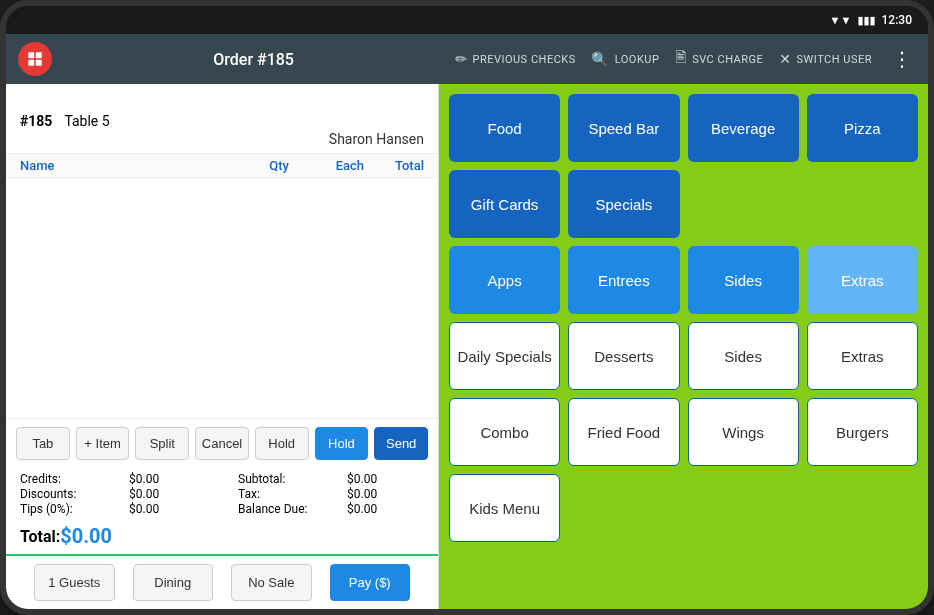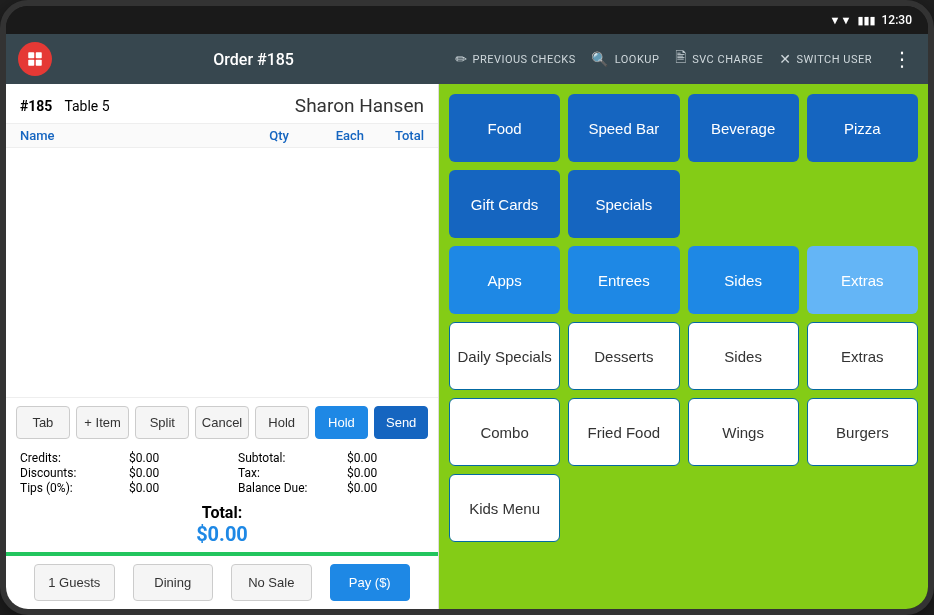--- a/index.html
+++ b/index.html
@@ -127,22 +127,23 @@
     }
     .order-num {
       font-weight: 700;
       font-size: 14px;
     }
     .table-name {
       font-size: 14px;
       margin-left: 8px;
     }
     .server-name {
-      font-size: 19px;
+      font-size: 14px;
       color: #333;
+      margin-top: 37px;
     }
     .order-header-info {
       display: flex;
       align-items: center;
       gap: 4px;
     }
     .column-headers {
       display: flex;
       padding: 4px 14px;
       border-bottom: 1px solid #eee;
@@ -182,21 +183,21 @@
     .action-btn.send-blue {
       background: #1565c0;
       color: white;
       border-color: #1565c0;
     }
     
     .bottom-nav {
       display: flex;
       gap: 18px;
       padding: 8px 28px;
-      border-top: 4px solid #22c55e;
+      border-top: 2px solid #22c55e;
     }
     .bottom-btn {
       flex: 1;
       padding: 10px 4px;
       border: 1px solid #ccc;
       background: #f5f5f5;
       border-radius: 4px;
       font-size: 13px;
       cursor: pointer;
       text-align: center;
@@ -341,21 +342,21 @@
             <span>Tax:</span>
             <span>Balance Due:</span>
           </div>
           <div class="subtotals-left">
             <span>$0.00</span>
             <span>$0.00</span>
             <span>$0.00</span>
           </div>
         </div>
 
-        <div style="display:flex; justify-content:center; padding: 2px 14px 6px; align-items:center;flex-direction:column;">
+        <div style="display:flex; justify-content:flex-start; padding: 2px 14px 6px; align-items:center;">
           <strong>Total:</strong>
           <span style="color:#1e88e5; font-size:20px; font-weight:700;">$0.00</span>
         </div>
 
         <div class="bottom-nav">
           <button class="bottom-btn">1 Guests</button>
           <button class="bottom-btn">Dining</button>
           <button class="bottom-btn">No Sale</button>
           <button class="bottom-btn pay-btn">Pay ($)</button>
         </div>

